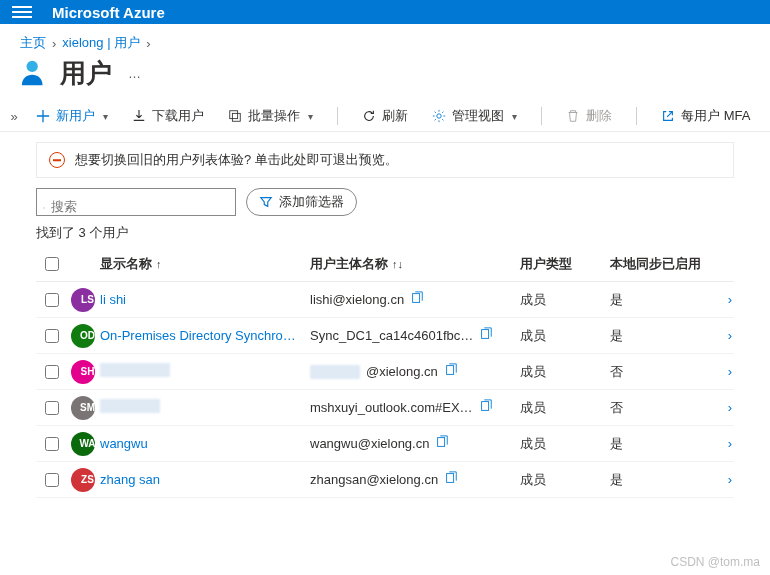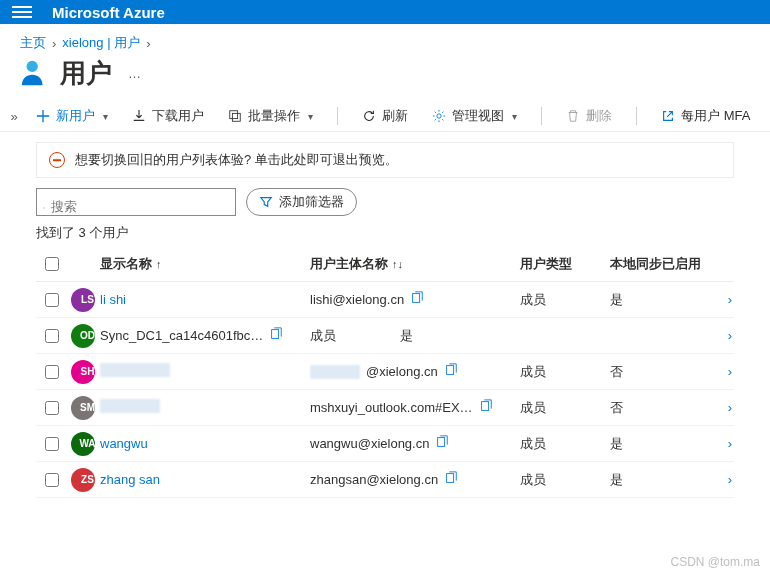--- a/index.html
+++ b/index.html
@@ -221,20 +221,21 @@
           <div class="col-sync">是</div>
           <div class="col-arr">›</div>
         </div>
         <div class="trow">
           <div class="col-ck">
             <input type="checkbox" style="">
           </div>
           <div class="col-av">
             <div class="avatar" style="background:#107c10">OD</div>
           </div>
+          <div class="col-name"><span class="name-link">On-Premises Directory Synchro…</span></div>
           <div class="col-upn">
             <span class="upn-text">Sync_DC1_ca14c4601fbc…</span>
             <span class="copy-ic"><svg viewBox="0 0 16 16">
                 <rect x="3" y="3" width="8" height="10" fill="none" stroke="#0078d4"></rect>
                 <path d="M6 1h8v10" fill="none" stroke="#0078d4"></path>
               </svg></span>
           </div>
           <div class="col-type">成员</div>
           <div class="col-sync">是</div>
           <div class="col-arr">›</div>

